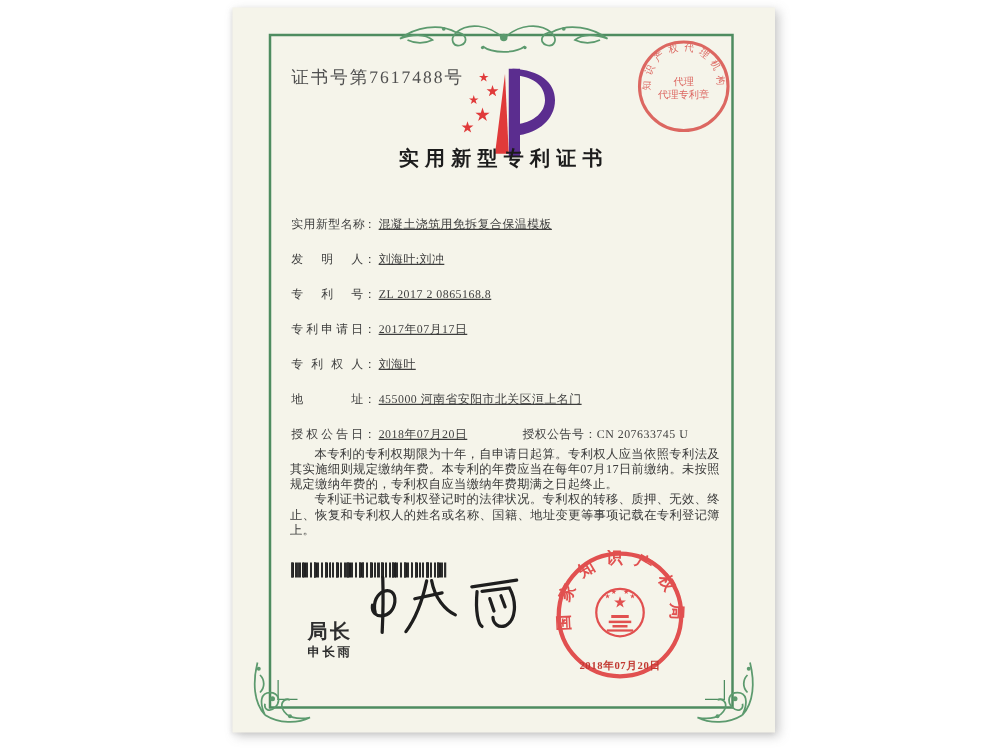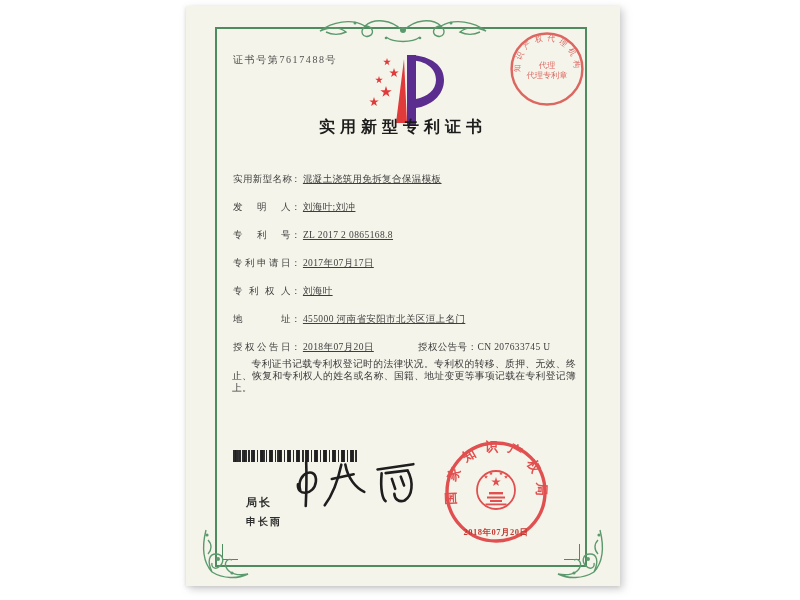--- a/index.html
+++ b/index.html
@@ -6,40 +6,40 @@
     font-family:"Liberation Serif","DejaVu Serif",serif;}
   .paper{position:absolute;left:186px;top:6px;width:434px;height:580px;background:#f5f4ea;
     box-shadow:3px 3px 8px rgba(110,110,110,.35),-1px 1px 3px rgba(150,150,150,.18);}
   .frame{position:absolute;left:29px;top:21px;right:33px;bottom:19px;border:2px solid #4e8c60;}
   .bracket{position:absolute;width:15px;height:15px;}
   .bracket.bl{left:5px;bottom:5px;border-left:1.5px solid #4e8c60;border-bottom:1.5px solid #4e8c60;}
   .bracket.br{right:5px;bottom:5px;border-right:1.5px solid #4e8c60;border-bottom:1.5px solid #4e8c60;}
   .orn-top{position:absolute;top:9px;left:50%;transform:translateX(-50%);}
   .orn-bl{position:absolute;left:12px;bottom:4px;}
   .orn-br{position:absolute;right:12px;bottom:4px;transform:scaleX(-1);}
-  .certno{position:absolute;left:47px;top:47px;font-size:10px;letter-spacing:1.6px;color:#4f4f4f;text-align:center;}
+  .certno{position:absolute;left:47px;top:47px;font-size:14px;letter-spacing:1.6px;color:#4f4f4f;text-align:center;}
   .agency-seal{position:absolute;left:322px;top:24px;width:78px;height:78px;opacity:.88;}
   .logo{position:absolute;left:168px;top:47px;width:93px;height:74px;}
   .title{position:absolute;left:0;right:0;top:111px;text-align:center;font-size:16px;
     font-weight:700;letter-spacing:5px;color:#1c1c1c;}
   .fields{position:absolute;left:47px;top:162px;right:36px;font-size:9.5px;color:#3e3e3e;}
   .frow{position:absolute;left:0;white-space:nowrap;letter-spacing:.4px;text-decoration:underline;}
   .flabel{display:inline-block;width:58px;text-align:justify;text-align-last:justify;}
   .fcolon{display:inline-block;margin-right:2px;}
   .r0{top:5px}.r1{top:33px}.r2{top:61px}.r3{top:89px}.r4{top:117px}.r5{top:145px}.r6{top:173px}
   .grant2{position:absolute;left:185px;top:173px;white-space:nowrap;letter-spacing:.4px;}
   .paras{position:absolute;left:46px;top:352px;width:344px;font-size:9.8px;line-height:1.24;
     color:#3a3a3a;text-align:justify;letter-spacing:.3px;}
   .paras p{margin:0;text-indent:2em;}
   .barcode{position:absolute;left:47px;top:444px;width:124px;height:12px;
     background:
       repeating-linear-gradient(90deg,#2b2b2b 0,#2b2b2b 1.5px,transparent 1.5px,transparent 3px),
       repeating-linear-gradient(90deg,#1f1f1f 0,#1f1f1f 2.5px,transparent 2.5px,transparent 9px),
       repeating-linear-gradient(90deg,transparent 0,transparent 5px,#333 5px,#333 6px,transparent 6px,transparent 13px);}
-  .director-role{position:absolute;left:60px;top:489px;font-size:11px;font-weight:700;color:#2e2e2e;letter-spacing:2px;}
+  .director-role{position:absolute;left:60px;top:489px;font-size:16px;font-weight:700;color:#2e2e2e;letter-spacing:2px;}
   .director-name{position:absolute;left:60px;top:509px;font-size:10px;font-weight:700;color:#2e2e2e;letter-spacing:2px;}
   .signature{position:absolute;left:100px;top:448px;width:150px;height:60px;transform:rotate(-2deg);}
   .official-seal{position:absolute;left:258px;top:434px;width:104px;height:104px;opacity:.92;}
   .seal-date{position:absolute;left:260px;top:521px;width:100px;text-align:center;
     font-size:8.5px;font-weight:700;color:#c23a32;letter-spacing:.5px;}
   .footer{position:absolute;left:0;right:28px;top:539px;text-align:center;font-size:8.5px;color:#4a4a4a;letter-spacing:1px;}
 </style>
 </head>
 <body>
 
@@ -140,20 +140,21 @@
     </div>
     <div class="frow r6">
       <span class="flabel">授权公告日</span><span class="fcolon">：</span><span>2018年07月20日</span>
     </div>
     <div class="grant2">
       <span>授权公告号</span><span>：</span><span>CN 207633745 U</span>
     </div>
   </div>
 
   <div class="paras">
+    <p>本专利的专利权期限为十年，自申请日起算。专利权人应当依照专利法及其实施细则规定缴纳年费。本专利的年费应当在每年07月17日前缴纳。未按照规定缴纳年费的，专利权自应当缴纳年费期满之日起终止。</p>
     <p>专利证书记载专利权登记时的法律状况。专利权的转移、质押、无效、终止、恢复和专利权人的姓名或名称、国籍、地址变更等事项记载在专利登记簿上。</p>
   </div>
 
   <div class="barcode"></div>
 
   <div class="director-role">局长</div>
   <div class="director-name">申长雨</div>
 
   <svg class="signature" viewBox="0 0 150 60">
     <g stroke="#1e1e1e" stroke-width="2.6" fill="none" stroke-linecap="round">

